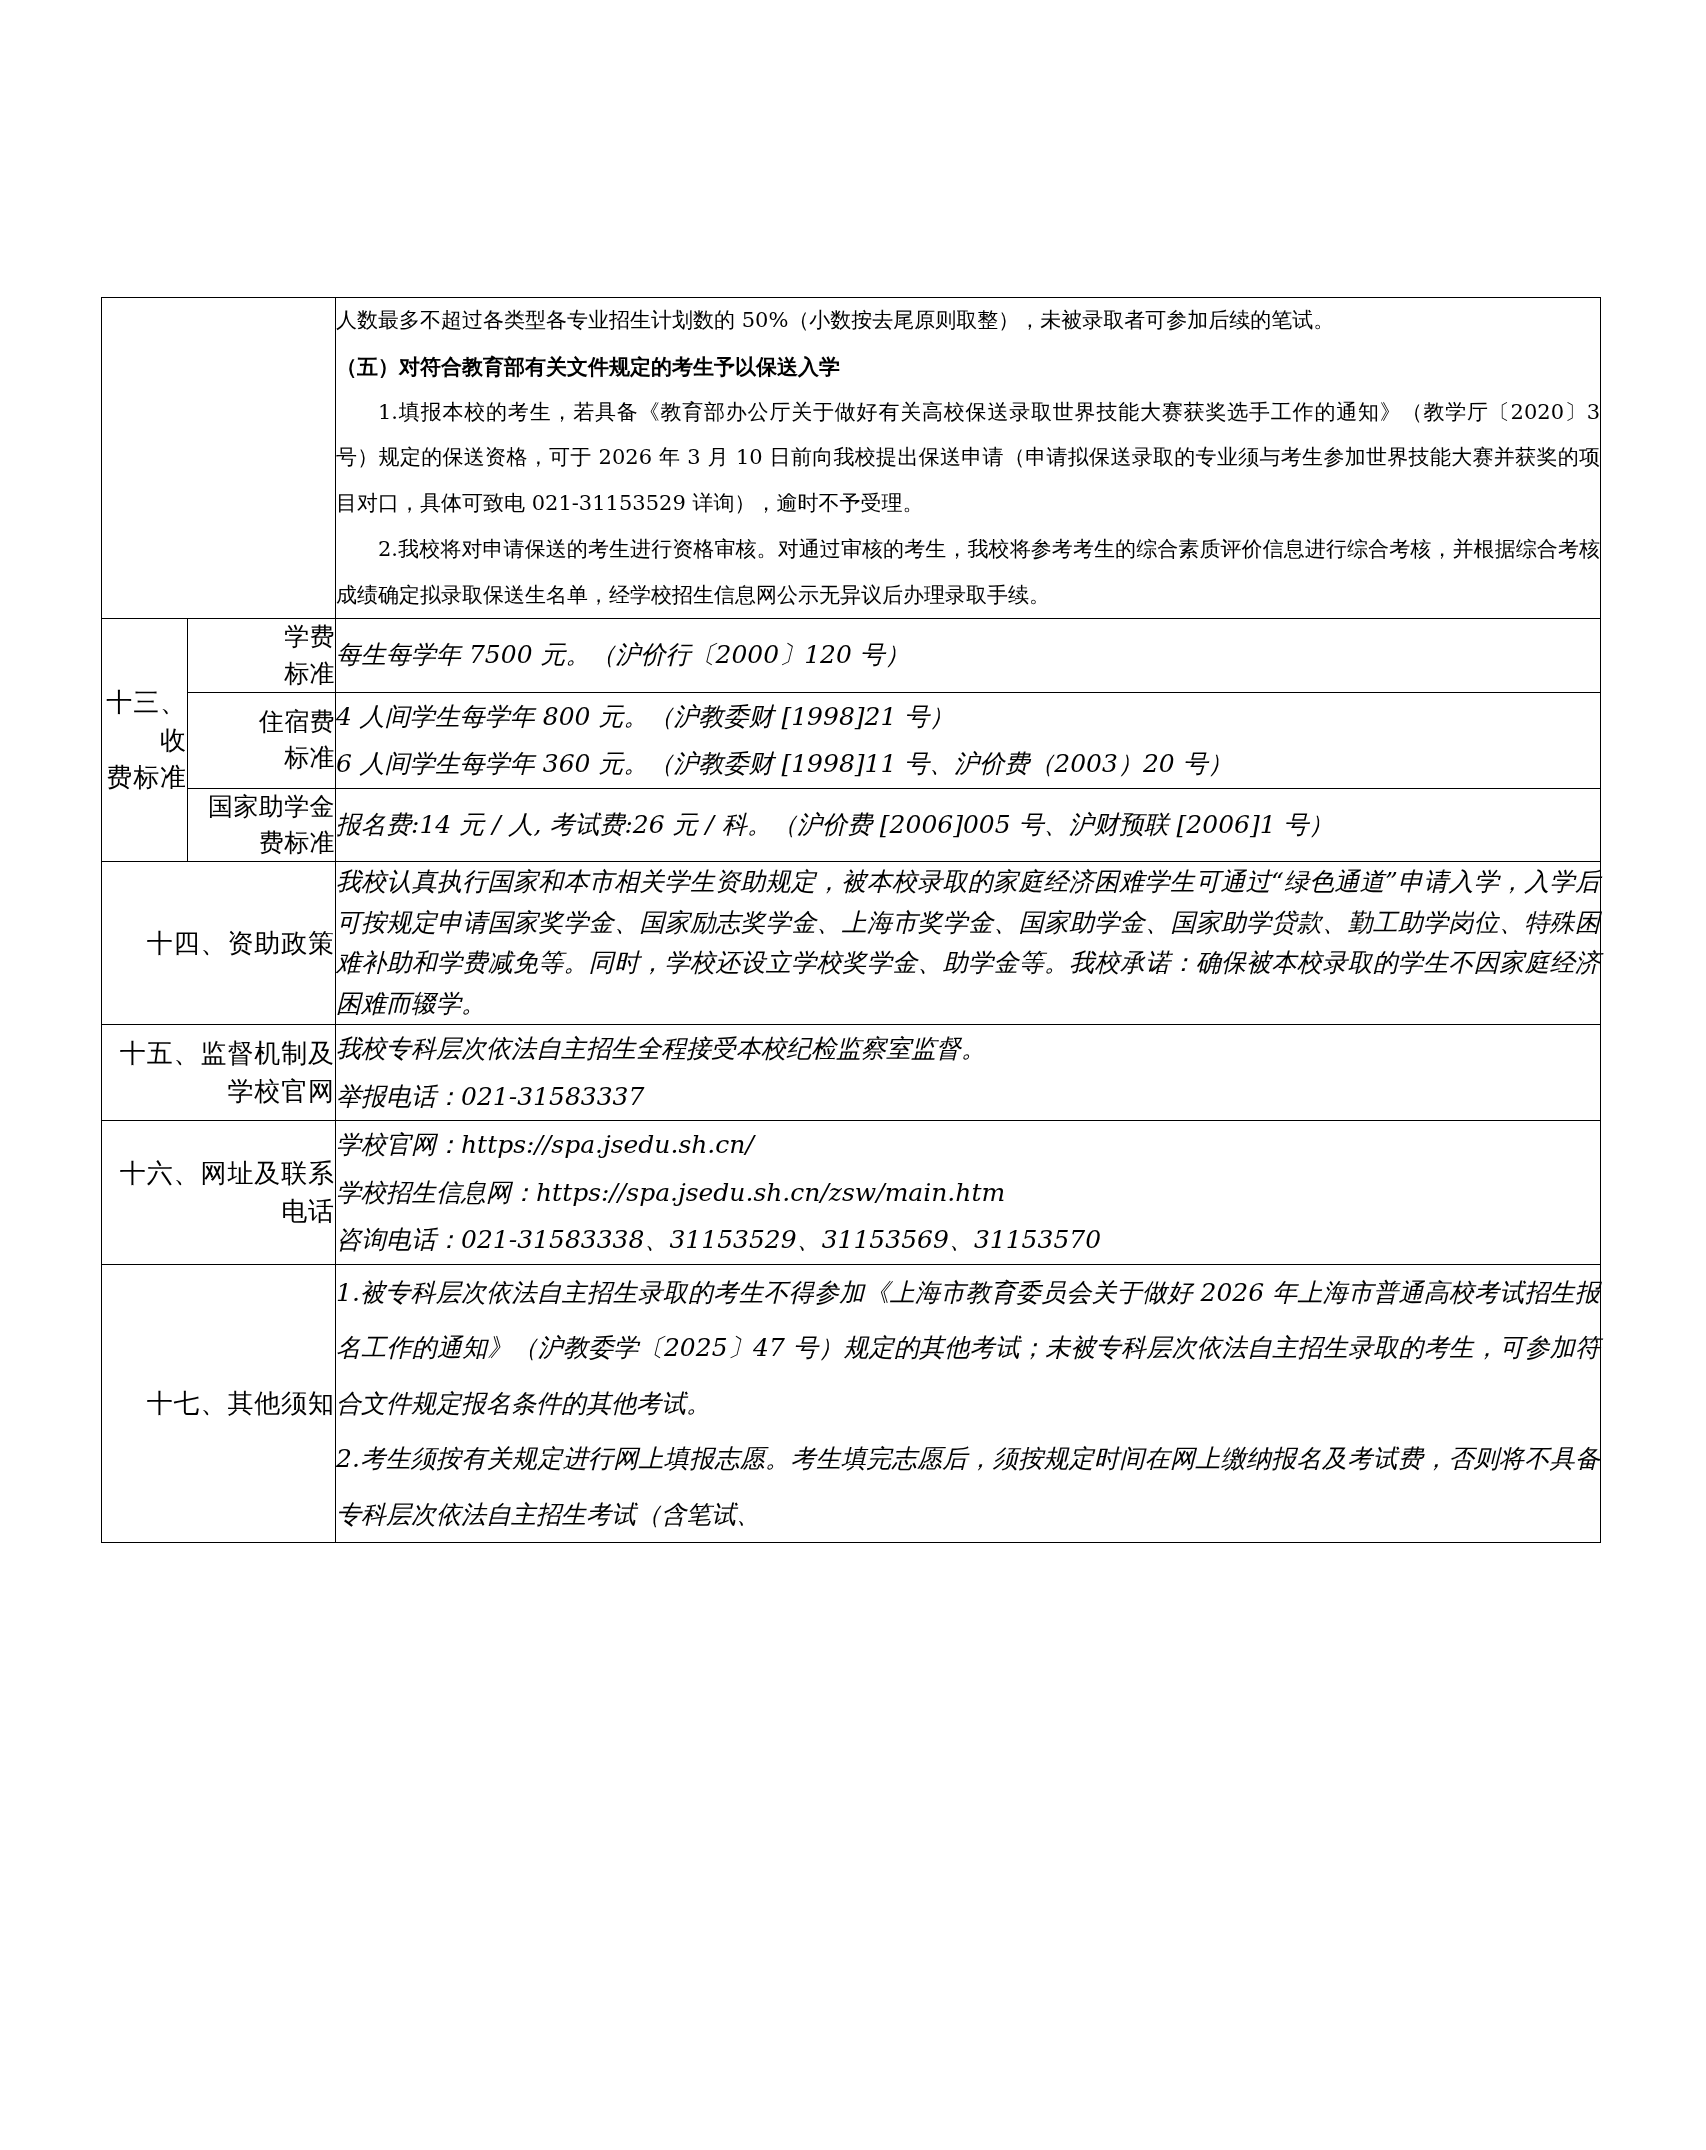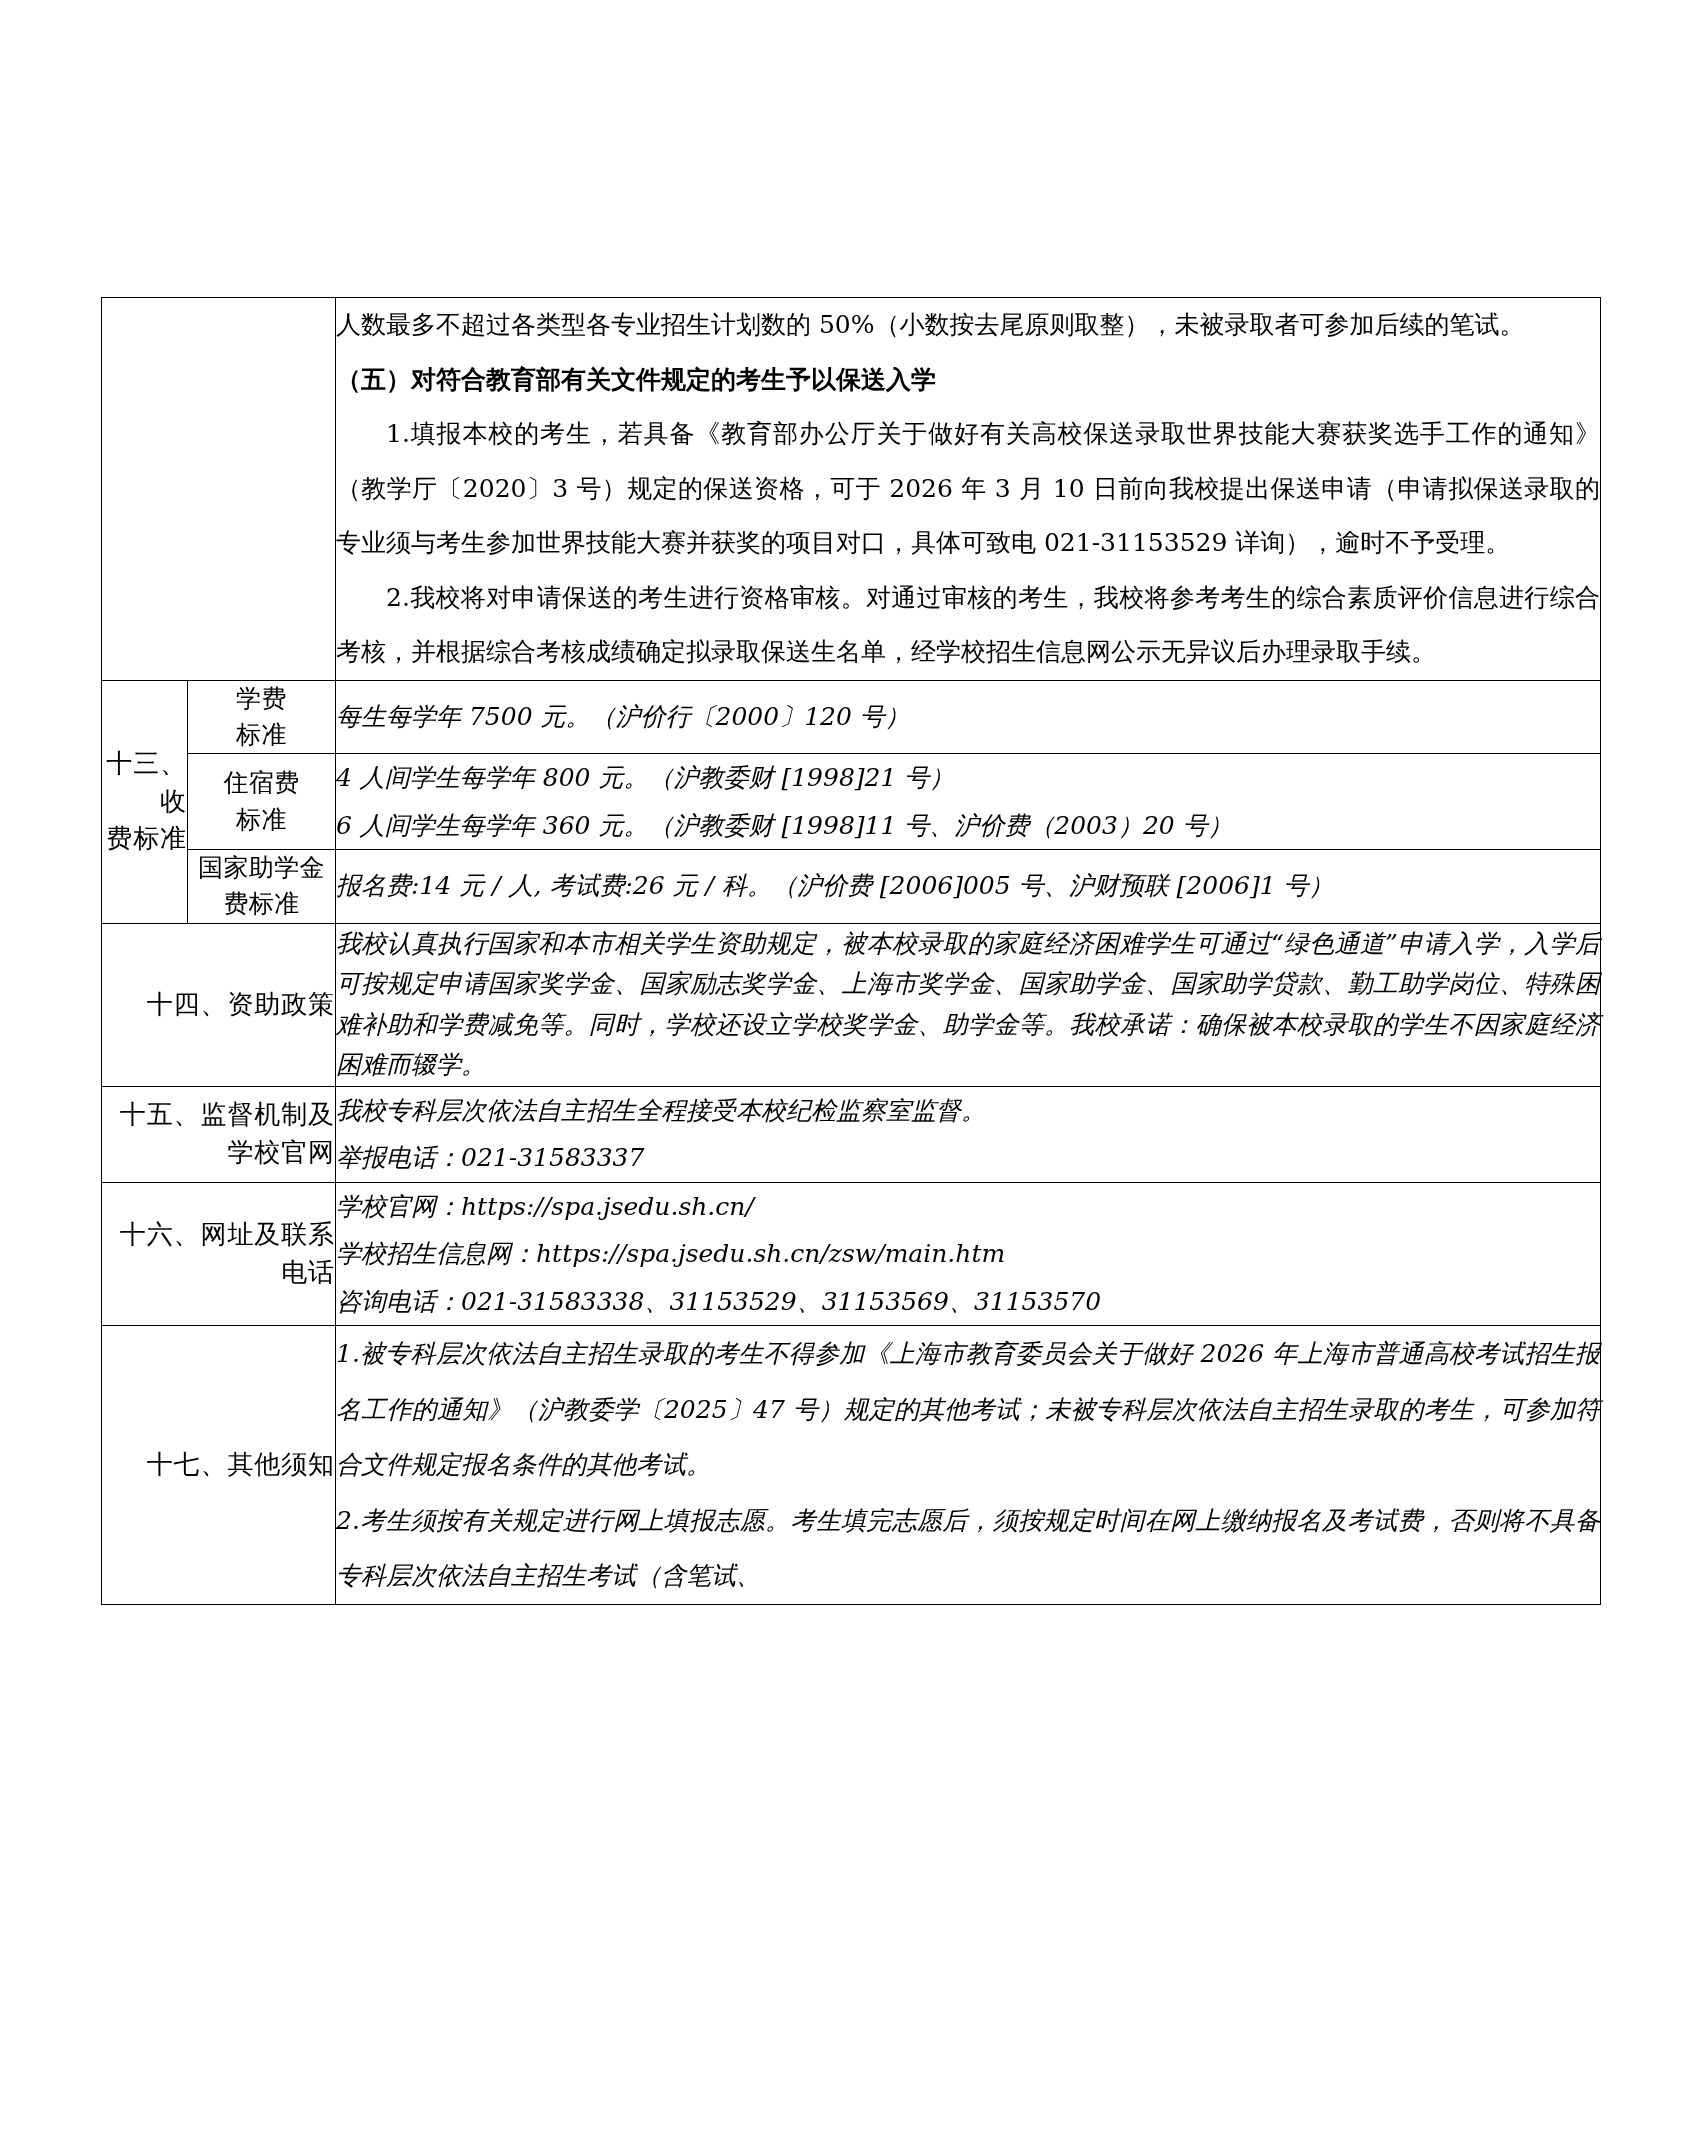--- a/index.html
+++ b/index.html
@@ -50,21 +50,21 @@
   
   .rowhead {
     text-align: right;
     font-size: 26px;
     line-height: 1.45;
     letter-spacing: 0.9px;
     padding: 7.7px 9.5px;
     font-family: "DejaVu Serif", "Liberation Serif", serif;
   }
   .rowhead-sub {
-    text-align: center;
+    text-align: right;
     font-size: 25px;
     line-height: 1.45;
     letter-spacing: 0.4px;
     padding: 6px 3.4px;
   }
 
   
   .body-cell {
     padding: 11.2px 13px 11.2px 14.6px;
     font-size: 25px;
@@ -94,21 +94,21 @@
     text-indent: 2em;
   }
   p.center-head {
     font-weight: bold;
     margin: 0;
   }
 
   
   .cont-cell {
     padding: 13px 13px 14.6px 14.6px;
-    font-size: 25px;
+    font-size: 21px;
     line-height: 2.18;
     margin-left: 18px;
   }
 
   .nowrap { white-space: nowrap; }
 </style>
 </head>
 <body>
 
 <div class="page">

